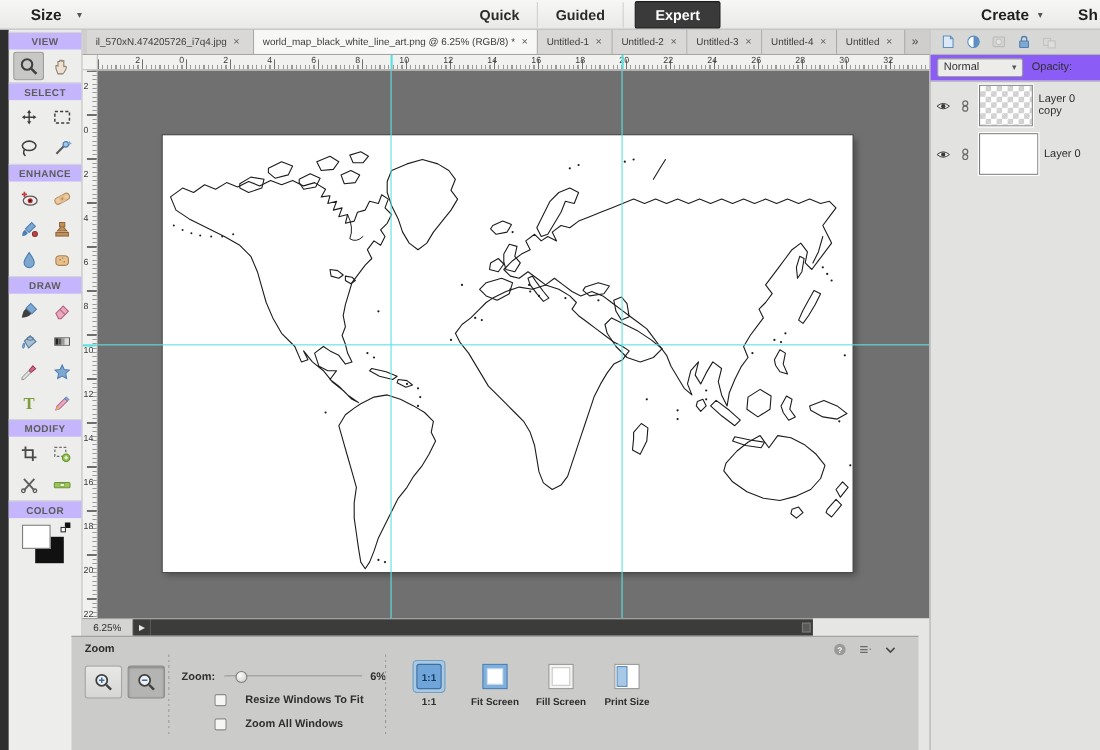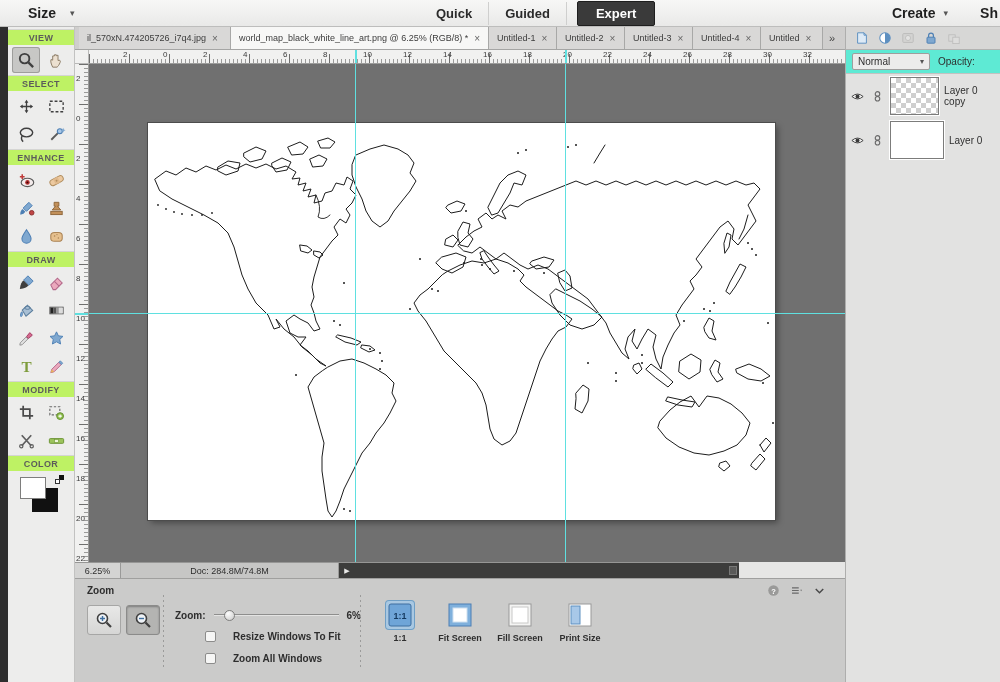--- a/index.html
+++ b/index.html
@@ -19,21 +19,21 @@
   .mode.active { background:#3a3a3a; color:#fff; border:1px solid #1e1e1e; border-radius:2px; padding:4px 18px; margin-left:10px; }
   .create-wrap { position:absolute; right:52px; top:5px; display:flex; align-items:center; gap:8px; }
   .create-label { font-size:14px; font-weight:bold; color:#1f1f1f; }
   .share-label { position:absolute; right:2px; top:5px; font-size:14px; font-weight:bold; color:#1f1f1f; }
 
   
   .left-strip { position:absolute; left:0; top:27px; width:8px; height:655px; background:#2e2e2e; }
   .toolbox { position:absolute; left:8px; top:27px; width:67px; height:655px;
     background:#ededec; border-right:1px solid #c2c2c1; z-index:20; padding-top:2px; }
   .tool-section-title { font-size:9px; font-weight:bold; color:#5c5c5b; text-align:center;
-    padding:3px 0 2px; background:#bef264; border-top:1px solid #d5d5d3; letter-spacing:.4px; }
+    padding:3px 0 2px; background:#c4b5fd; border-top:1px solid #d5d5d3; letter-spacing:.4px; }
   .tool-grid { display:grid; grid-template-columns:1fr 1fr; justify-items:center; padding:2px 3px; row-gap:2px; }
   .tool { width:28px; height:26px; display:flex; align-items:center; justify-content:center; border-radius:3px; }
   .tool svg { width:19px; height:19px; }
   .tool.selected { background:#c7c7c5; box-shadow:inset 0 0 0 1px #9e9e9c; }
   .swatches { position:relative; width:46px; height:44px; margin:4px auto 0; }
   .fg-swatch { position:absolute; left:2px; top:2px; width:26px; height:22px; background:#fff;
     border:1px solid #7e7e7d; z-index:2; }
   .bg-swatch { position:absolute; left:14px; top:13px; width:26px; height:24px; background:#111; z-index:1; }
   .swatch-mini { position:absolute; right:0; top:0; width:10px; height:10px; z-index:3; }
   .swatch-mini .m1 { position:absolute; right:0; top:0; width:5px; height:5px; background:#111; }
@@ -74,21 +74,21 @@
   
   .statusbar { position:absolute; left:75px; top:562px; width:664px; height:16px; display:flex; align-items:stretch;
     background:#c6c6c5; border-top:1px solid #969695; font-size:9px; color:#2e2e2e; z-index:20; }
   .status-zoom { width:46px; display:flex; align-items:center; justify-content:center; background:#d4d4d3; border-right:1px solid #9a9a99; }
   .status-doc { width:218px; display:flex; align-items:center; justify-content:center; border-right:1px solid #9a9a99; }
   .status-expand { width:16px; display:flex; align-items:center; justify-content:center; background:#3c3c3b; color:#e8e8e7; font-size:7px; }
   .status-rest { flex:1; background:#3c3c3b; position:relative; }
   .status-rest .notch { position:absolute; right:2px; top:3px; width:8px; height:9px; background:#5a5a59; border:1px solid #787877; }
 
   
-  .tool-options { position:absolute; left:75px; top:578px; width:770px; height:104px;
+  .tool-options { position:absolute; left:65px; top:578px; width:770px; height:104px;
     background:#cbcbca; border-top:1px solid #9f9f9e; z-index:20; }
   .to-title { position:absolute; left:12px; top:6px; font-size:10px; font-weight:bold; color:#2e2e2e; }
   .to-header-icons { position:absolute; right:18px; top:4px; display:flex; gap:8px; }
   .to-header-icons .hicon { width:15px; height:15px; }
   .to-header-icons svg { width:15px; height:15px; }
   .zoom-btns { position:absolute; left:12px; top:26px; display:flex; gap:5px; }
   .zbtn { width:34px; height:30px; border:1px solid #a6a6a5; border-radius:3px; background:linear-gradient(#e8e8e7,#d6d6d5);
     display:flex; align-items:center; justify-content:center; }
   .zbtn svg { width:20px; height:20px; }
   .zbtn.pressed { background:#b4b4b2; box-shadow:inset 0 1px 2px rgba(0,0,0,.3); border-color:#8b8b8a; }
@@ -111,21 +111,21 @@
   .vbtn.selected .vicon { background:#a9c8e2; box-shadow:0 0 0 1px #6f9fc6; }
   .vbtn-label { font-size:9px; font-weight:bold; color:#2e2e2e; }
 
   
   .right-panel { position:absolute; left:845px; top:27px; width:155px; height:655px;
     background:#e2e2e1; border-left:1px solid #aeaead; z-index:20; }
   .rp-iconstrip { height:23px; background:#d7d7d6; border-bottom:1px solid #b2b2b1; display:flex; align-items:center; gap:7px; padding:0 8px; }
   .rp-iconstrip .hicon { width:16px; height:16px; }
   .rp-iconstrip svg { width:16px; height:16px; }
   .hicon.disabled { opacity:.45; }
-  .blend-row { height:24px; display:flex; align-items:center; gap:8px; padding:0 6px; background:#5eead4; border-bottom:1px solid #c2c2c1; }
+  .blend-row { height:24px; display:flex; align-items:center; gap:8px; padding:0 6px; background:#8b5cf6; border-bottom:1px solid #c2c2c1; }
   .blend-select { width:78px; height:17px; background:#ececeb; border:1px solid #9e9e9d; border-radius:2px;
     font-size:10px; color:#2e2e2e; display:flex; align-items:center; justify-content:space-between; padding:0 5px; }
   .blend-select .caret { font-size:8px; }
   .opacity-label { font-size:10px; color:#2e2e2e; white-space:nowrap; }
   .layer-row { display:flex; align-items:center; gap:5px; padding:3px 4px; height:44px; }
   .layer-eye svg, .layer-chain svg { width:15px; height:15px; }
   .layer-thumb { width:54px; height:38px; background:#fff; border:1px solid #7c7c7b; outline:1px solid #fff; }
   .layer-thumb.transparent {
     background-image:linear-gradient(45deg,#cfcfcf 25%,transparent 25%,transparent 75%,#cfcfcf 75%),
                      linear-gradient(45deg,#cfcfcf 25%,transparent 25%,transparent 75%,#cfcfcf 75%);
@@ -512,21 +512,20 @@
         </g>
       </svg>
     </div>
   <div class="guide-v" style="left: 266px; background: rgb(95, 224, 224);"></div>
       <div class="guide-v" style="left: 476px; background: rgb(95, 224, 224);"></div>
       <div class="guide-h" style="top: 249px; background: rgb(95, 224, 224);"></div>
     </div>
 
   <div class="statusbar">
     <div class="status-zoom">6.25%</div>
-    <div class="status-doc">Doc: 284.8M/74.8M</div>
     <div class="status-expand">▶</div>
     <div class="status-rest">
         <div class="notch"></div>
       </div>
   </div>
 
   <div class="tool-options">
     <div class="to-title">Zoom</div>
     <div class="to-header-icons">
       <span class="hicon" id="icon-help">

